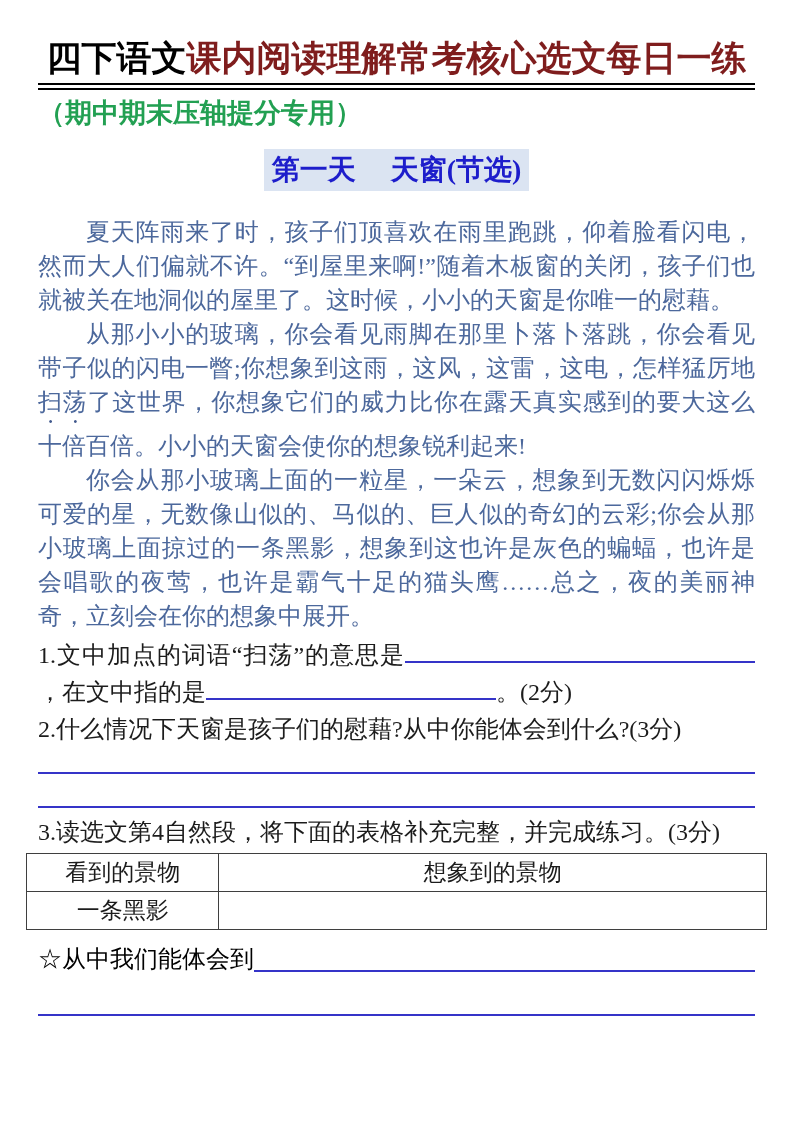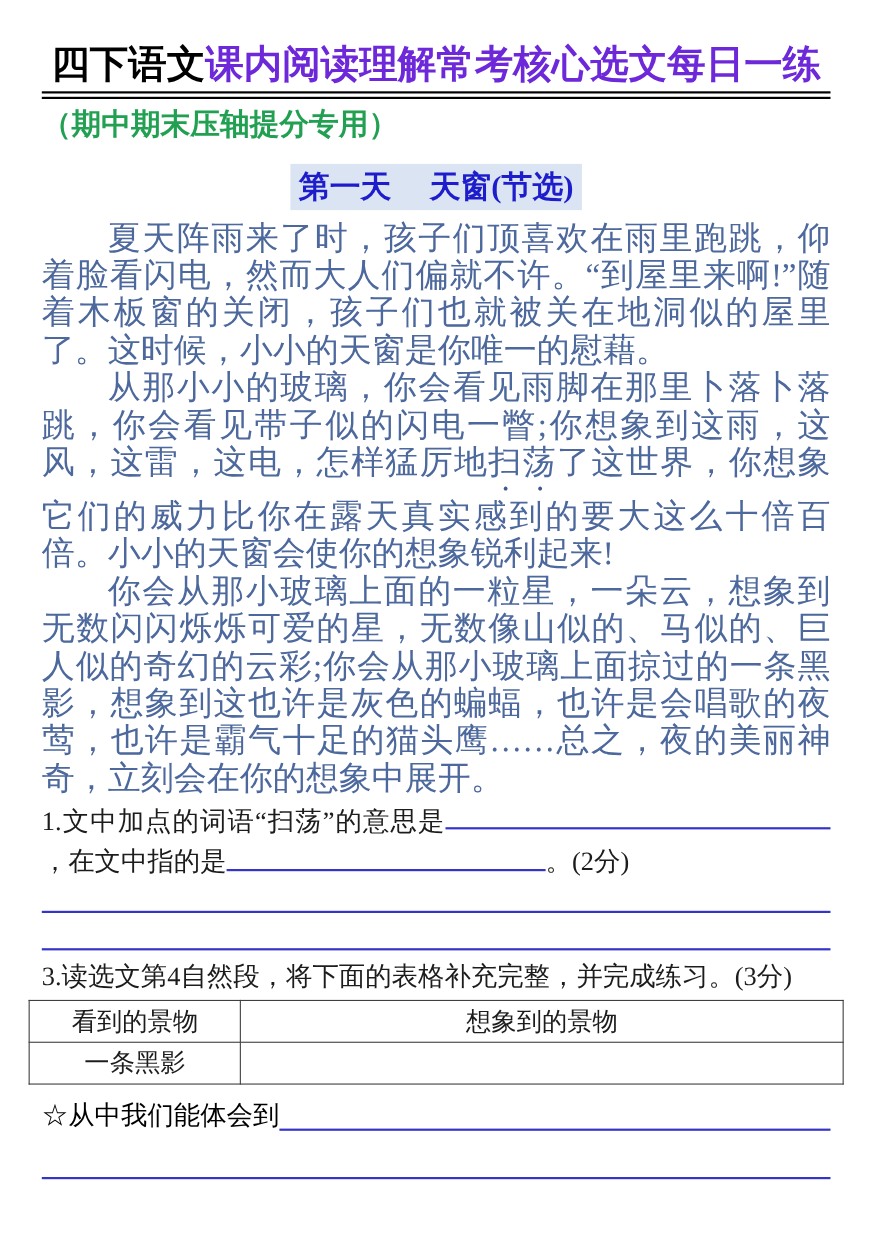--- a/index.html
+++ b/index.html
@@ -17,21 +17,21 @@
   
   .title-line {
     text-align: center;
     font-size: 35px;
     font-weight: bold;
     line-height: 1.32;
     letter-spacing: 0px;
     white-space: nowrap;
   }
   .title-black { color: #000000; text-align: right; }
-  .title-red { color: #6d28d9; }
+  .title-red { color: #7f1d1d; }
   .double-rule {
     height: 7px;
     border-top: 2.5px solid #000000;
     border-bottom: 2px solid #000000;
     margin-top: 1px;
   }
   .subtitle {
     margin-top: 5px;
     text-align: left;
     font-size: 27px;
@@ -46,23 +46,23 @@
     color: #1d1dcb;
   }
   .day-heading .hl {
     background: #dbe4f2;
     padding: 2px 8px;
     display: inline-block;
   }
 
   
   .passage {
-    margin-top: 9px;
+    margin-top: 24px;
     color: #4c689c;
-    font-size: 30px;
+    font-size: 24px;
     line-height: 34px;
     text-align: justify;
   }
   .passage p { text-indent: 2em; }
   .emph {
     -webkit-text-emphasis: filled dot #40588c;
     -webkit-text-emphasis-position: under right;
     text-emphasis: filled dot #40588c;
     text-emphasis-position: under right;
   }
@@ -143,20 +143,21 @@
   <div class="passage">
     <p>夏天阵雨来了时，孩子们顶喜欢在雨里跑跳，仰着脸看闪电，然而大人们偏就不许。“到屋里来啊!”随着木板窗的关闭，孩子们也就被关在地洞似的屋里了。这时候，小小的天窗是你唯一的慰藉。</p>
     <p><span>从那小小的玻璃，你会看见雨脚在那里卜落卜落跳，你会看见带子似的闪电一瞥;你想象到这雨，这风，这雷，这电，怎样猛厉地</span><span class="emph">扫荡</span><span>了这世界，你想象它们的威力比你在露天真实感到的要大这么十倍百倍。小小的天窗会使你的想象锐利起来!</span></p>
     <p>你会从那小玻璃上面的一粒星，一朵云，想象到无数闪闪烁烁可爱的星，无数像山似的、马似的、巨人似的奇幻的云彩;你会从那小玻璃上面掠过的一条黑影，想象到这也许是灰色的蝙蝠，也许是会唱歌的夜莺，也许是霸气十足的猫头鹰……总之，夜的美丽神奇，立刻会在你的想象中展开。</p>
   </div>
 
   <div class="questions">
     <div>
       <span>1.文中加点的词语“扫荡”的意思是</span><span class="blank" style="width:350px;"></span><span>，在</span><span>文中指的是</span><span class="blank" style="width:290px;"></span><span>。(2分)</span>
     </div>
+    <div>2.什么情况下天窗是孩子们的慰藉?从中你能体会到什么?(3分)</div>
     <div class="ans-line first"></div>
     <div class="ans-line second"></div>
     <div class="q3">3.读选文第4自然段，将下面的表格补充完整，并完成练习。(3分)</div>
 
     <table class="fill-table">
       <colgroup>
           <col class="c1">
           <col class="c2">
         </colgroup>
       <tbody>

